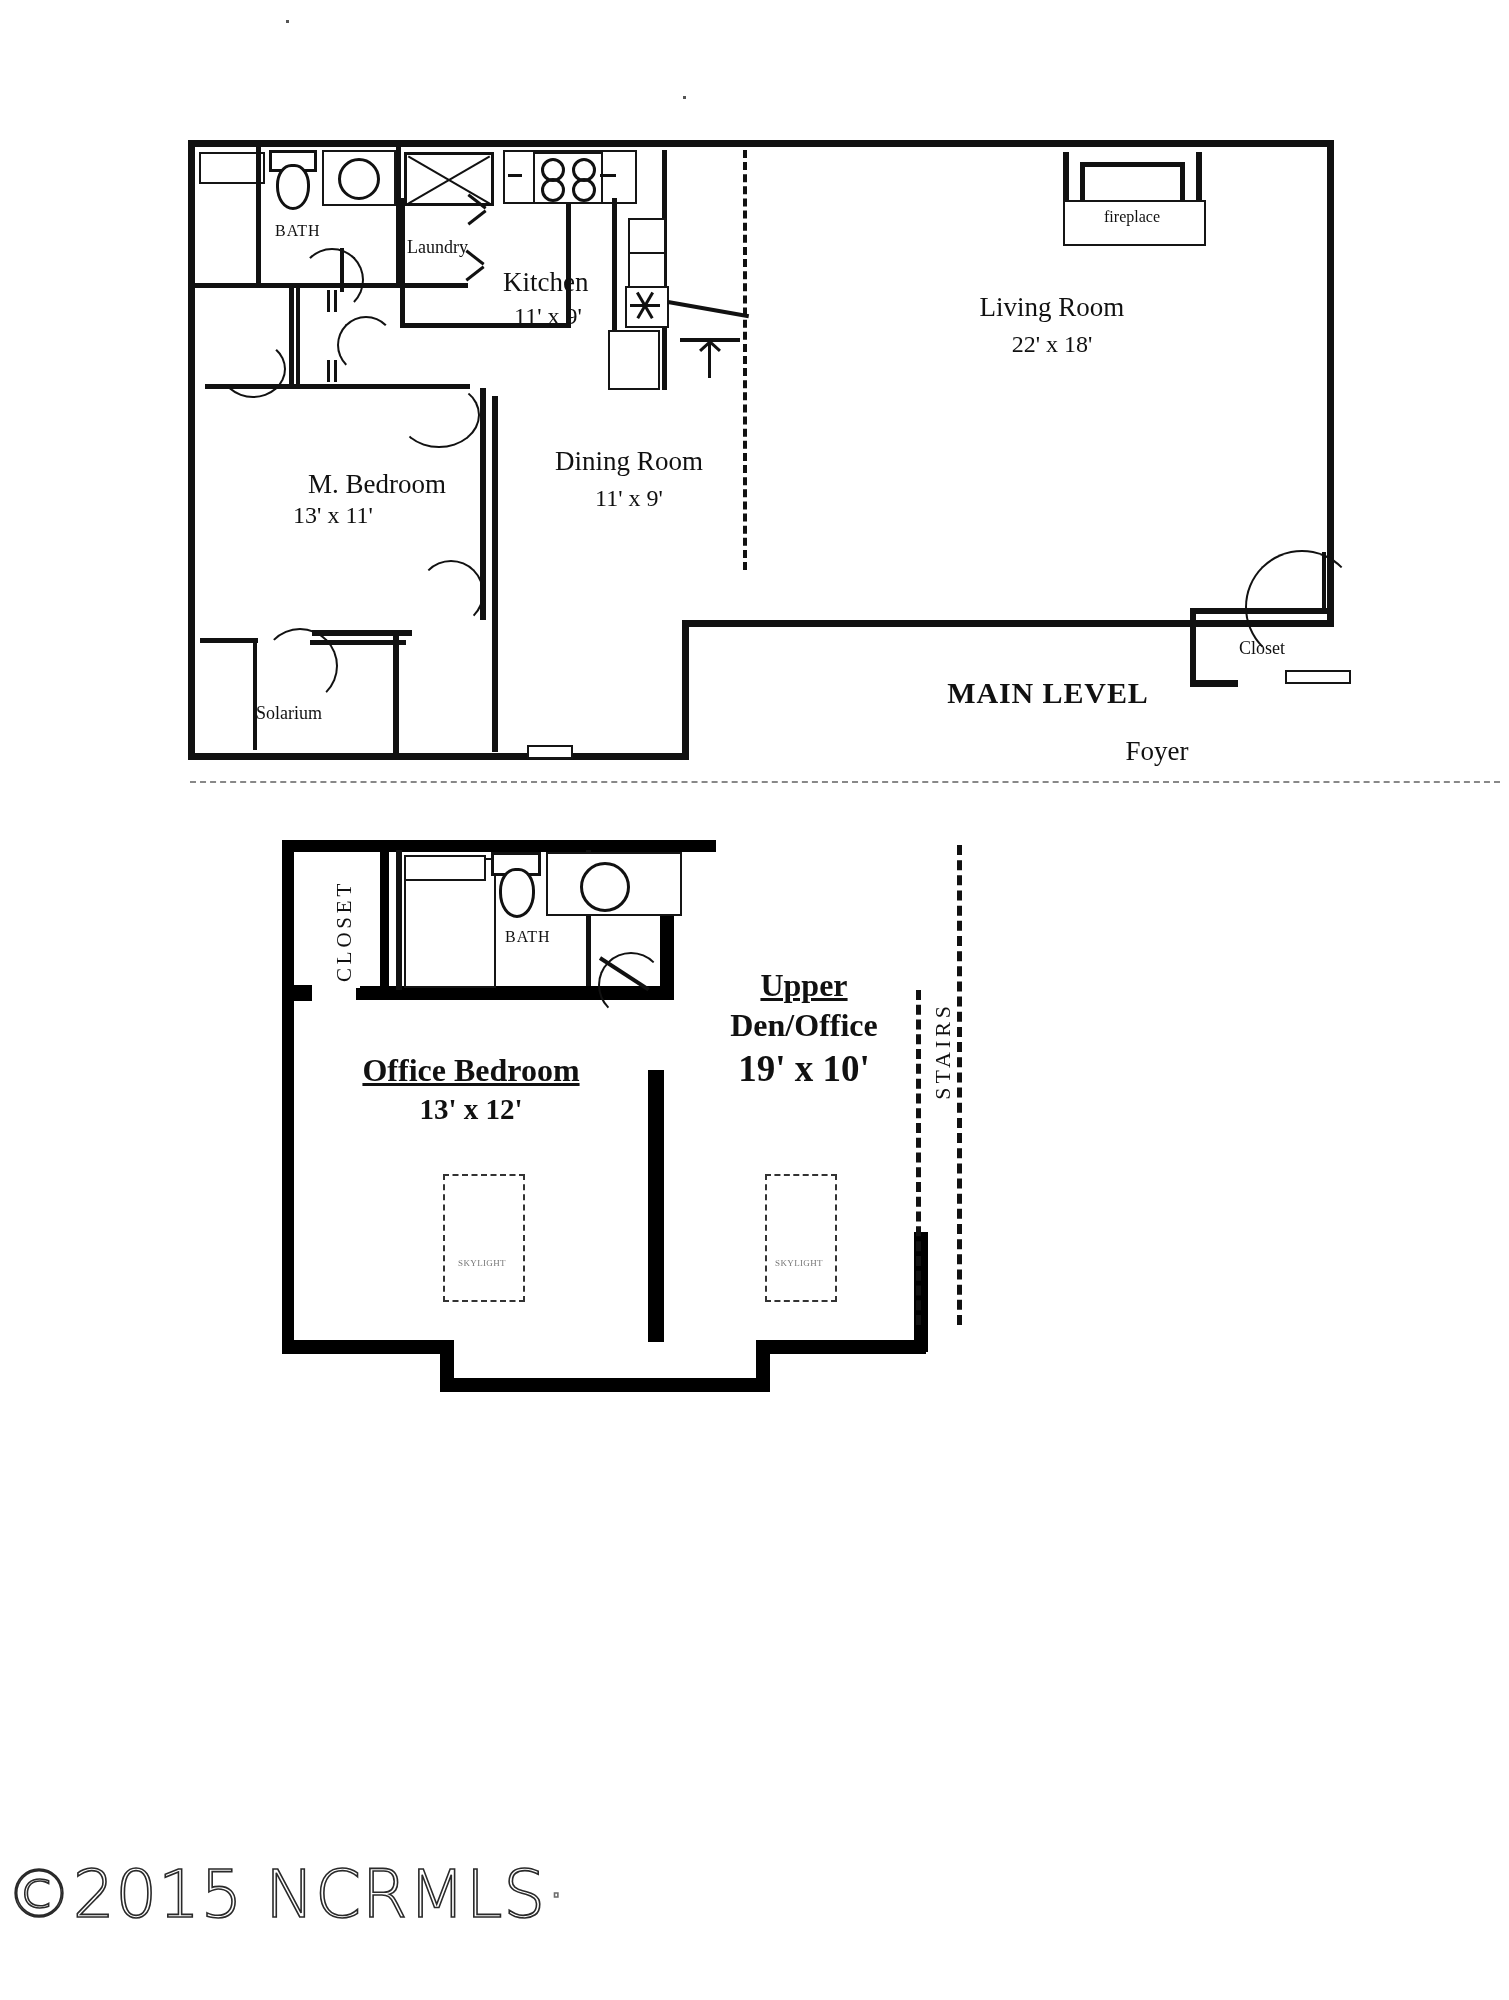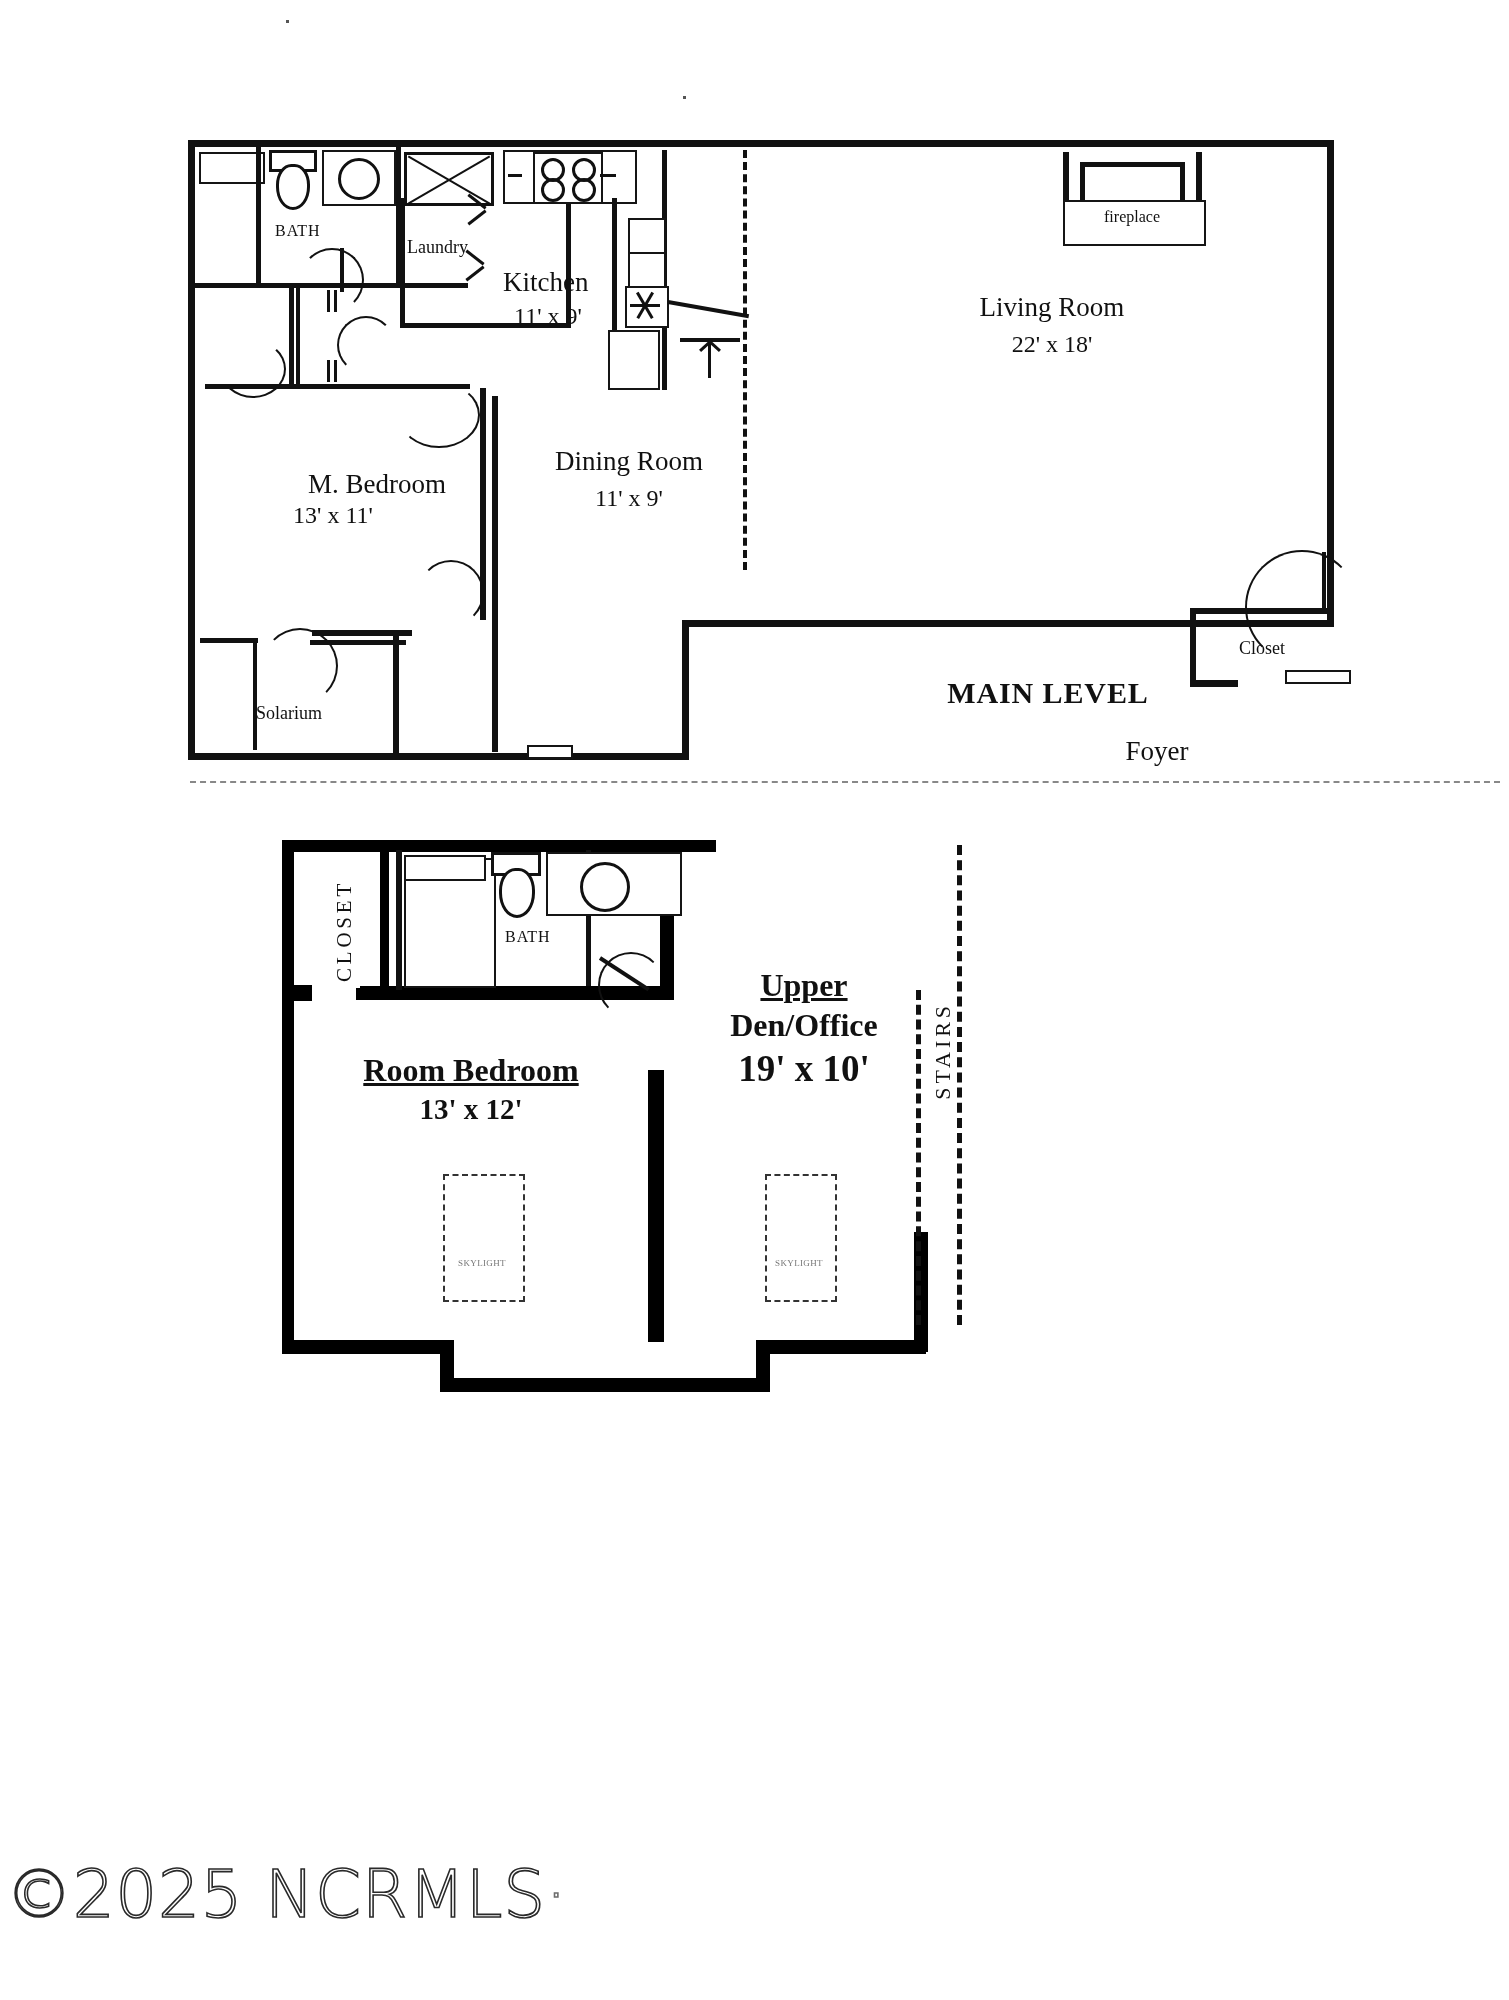--- a/index.html
+++ b/index.html
@@ -228,34 +228,34 @@
   <div class="circle" style="left:580px;top:862px;width:44px;height:44px;"></div>
   <div class="lbl caps" style="left:505px;top:928px;">BATH</div>
   <div class="arc tl" style="left:598px;top:952px;width:62px;height:62px;"></div>
   <div class="leaf" style="left:600px;top:956px;width:58px;height:4px;transform:rotate(33deg);
               transform-origin:left center;"></div>
 
   <div class="lbl vert caps" style="left:332px;top:880px;font-size:21px;">CLOSET</div>
   <div class="wall thick" style="left:380px;top:845px;width:9px;height:150px;"></div>
   <div class="wall thick" style="left:356px;top:988px;width:36px;height:12px;"></div>
 
-  <div class="lbl rname bold ul" style="left:471px;top:1052px;font-size:32px;transform:translateX(-50%);">Room Bedroom</div>
+  <div class="lbl rname bold ul" style="left:471px;top:1052px;font-size:32px;transform:translateX(-50%);">Office Bedroom</div>
   <div class="lbl rdim bold" style="left:471px;top:1092px;font-size:29px;transform:translateX(-50%);">13' x 12'</div>
 
   <div class="lbl rname bold ul" style="left:804px;top:967px;font-size:32px;transform:translateX(-50%);">Upper</div>
   <div class="lbl rname bold" style="left:804px;top:1007px;font-size:32px;transform:translateX(-50%);">Den/Office</div>
   <div class="lbl rdim bold" style="left:804px;top:1047px;font-size:37px;transform:translateX(-50%);">19' x 10'</div>
 
   <div class="dashedv" style="left:916px;top:990px;height:335px;border-left-width:5px;"></div>
   <div class="dashedv" style="left:957px;top:845px;height:480px;border-left-width:5px;"></div>
   <div class="lbl vert caps" style="left:930px;top:1002px;font-size:22px;">STAIRS</div>
 
   <div class="dashbox" style="left:443px;top:1174px;width:78px;height:124px;"></div>
   <div class="lbl" style="left:482px;top:1258px;font-size:9px;color:#777;letter-spacing:.04em;
               transform:translateX(-50%);">SKYLIGHT</div>
   <div class="dashbox" style="left:765px;top:1174px;width:68px;height:124px;"></div>
   <div class="lbl" style="left:799px;top:1258px;font-size:9px;color:#777;letter-spacing:.04em;
               transform:translateX(-50%);">SKYLIGHT</div>
 </div>
 
 <div id="watermark">
-  <span>©2025 NCRMLS</span><span class="dot">·</span>
+  <span>©2015 NCRMLS</span><span class="dot">·</span>
 </div>
 
 </body></html>

